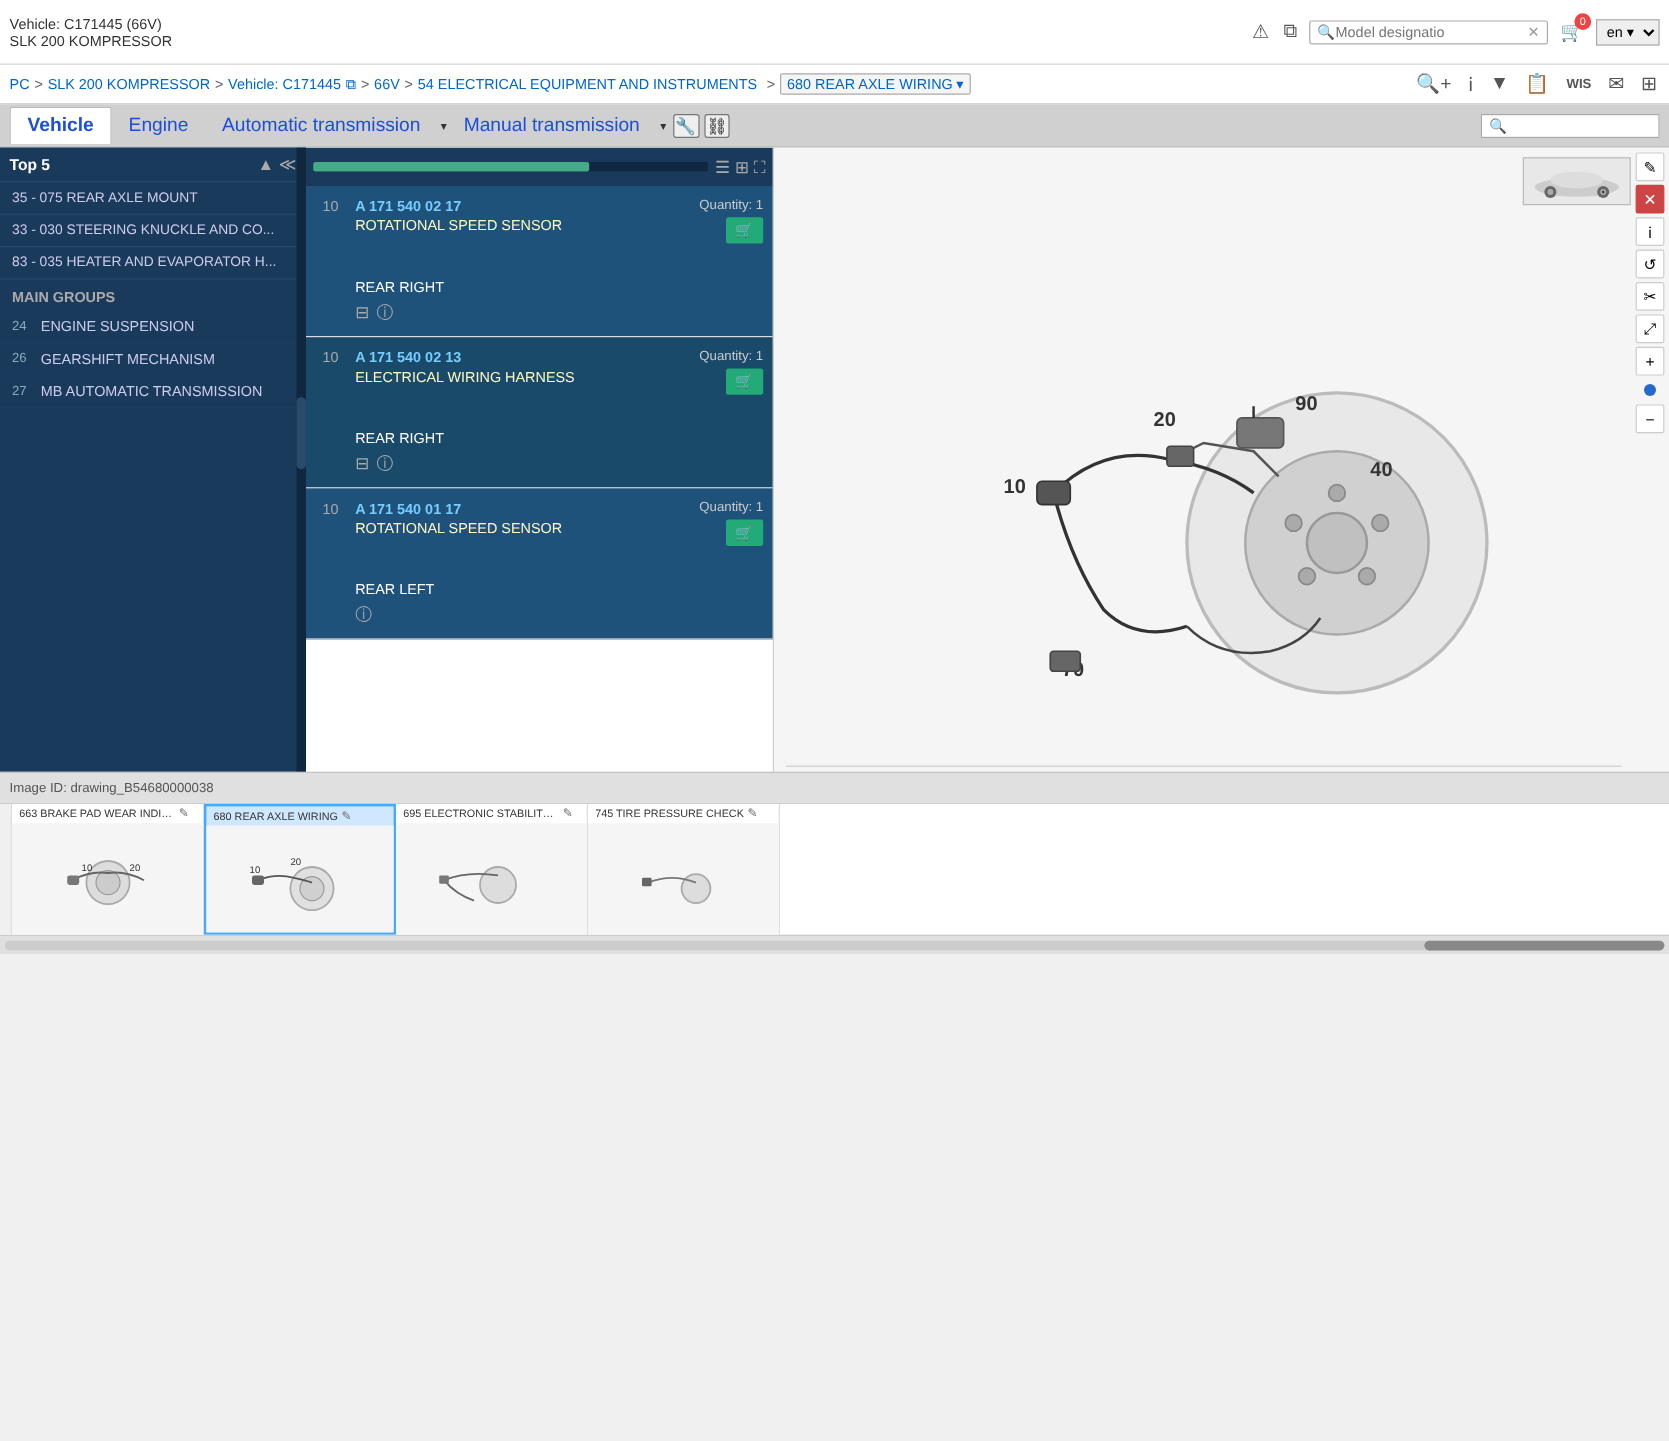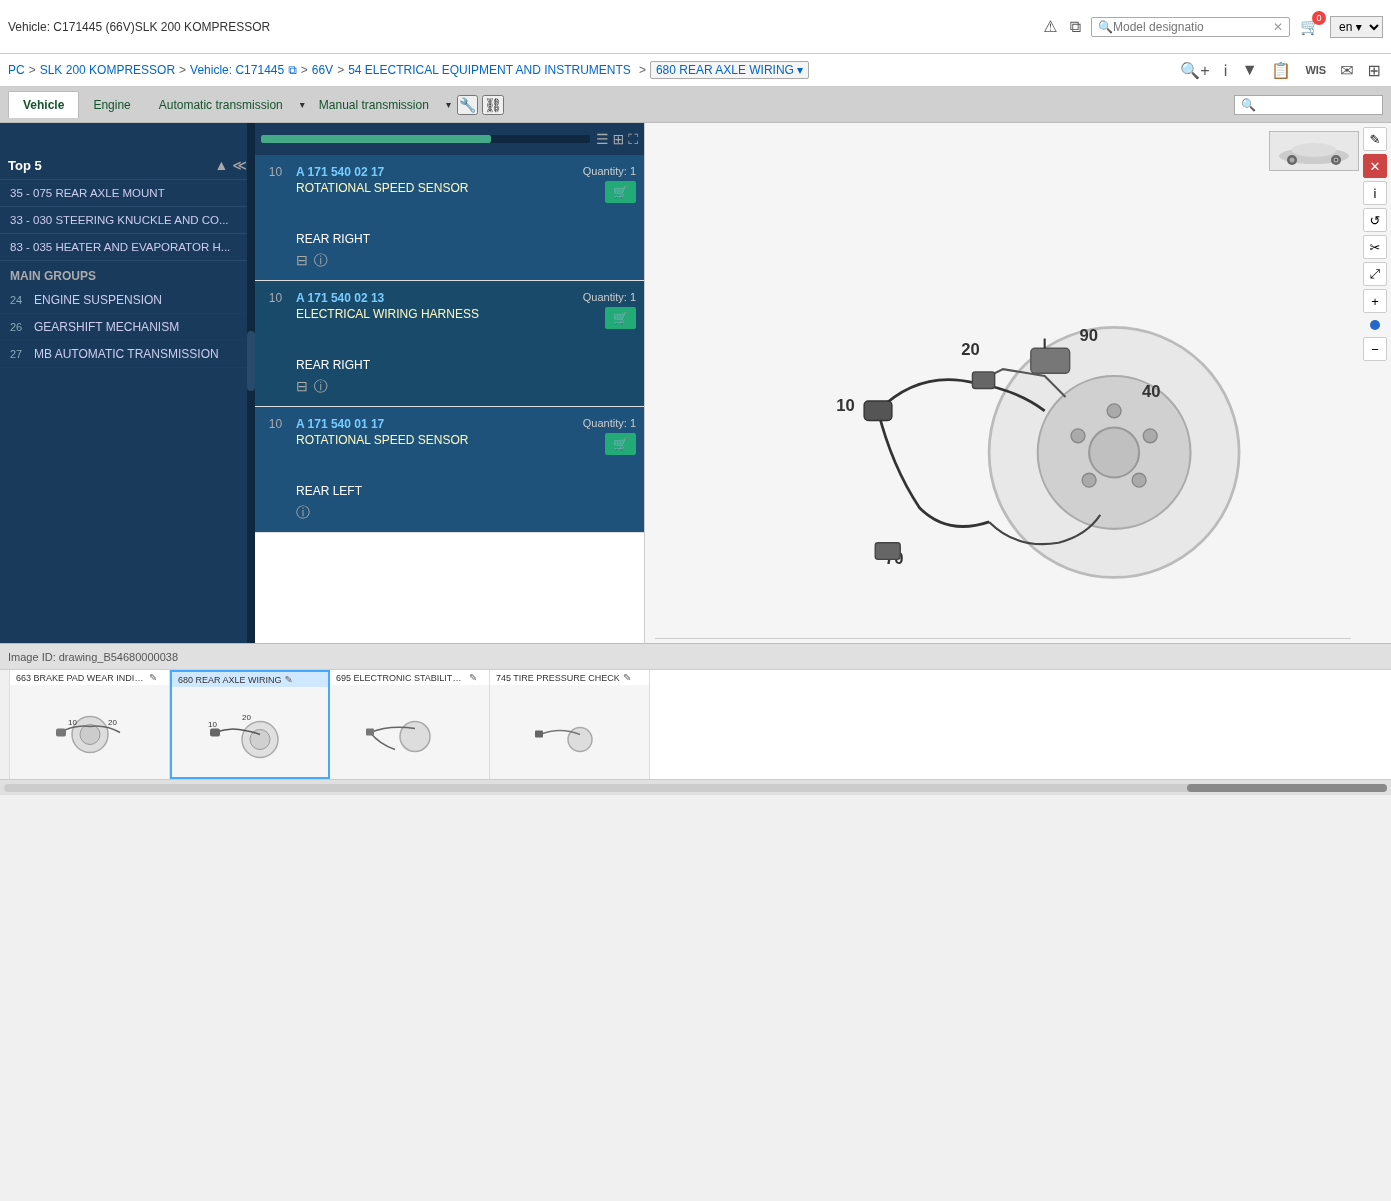--- a/index.html
+++ b/index.html
@@ -1,50 +1,50 @@
 <!DOCTYPE html>
 <html><head>
   <meta charset="utf-8">
   <style>
     * { box-sizing: border-box; margin: 0; padding: 0; }
     body { font-family: Arial, sans-serif; font-size: 12px; background: #f0f0f0; color: #333; overflow-x: hidden; }
 
     
     .header { background: #fff; border-bottom: 1px solid #ccc; padding: 4px 8px; display: flex; align-items: center; justify-content: space-between; height: 54px; }
-    .header-left { display: flex; flex-direction: row; }
+    .header-left { display: flex; flex-direction: column; }
     .header-vehicle { font-size: 12px; color: #333; }
     .header-model { font-size: 12px; color: #333; }
     .header-center { display: flex; align-items: center; gap: 8px; }
     .header-icons { display: flex; align-items: center; gap: 10px; }
     .icon-btn { cursor: pointer; color: #555; font-size: 16px; background: none; border: none; padding: 2px; }
     .search-box-header { display: flex; align-items: center; border: 1px solid #aaa; background: #fff; padding: 2px 6px; border-radius: 2px; }
     .search-box-header input { border: none; outline: none; font-size: 12px; width: 160px; }
     .lang-select { border: 1px solid #aaa; padding: 2px 4px; font-size: 12px; }
     .cart-btn { position: relative; cursor: pointer; }
     .cart-badge { position: absolute; top: -4px; right: -4px; background: #e44; color: #fff; border-radius: 50%; font-size: 9px; width: 14px; height: 14px; display: flex; align-items: center; justify-content: center; }
 
     
     .breadcrumb-bar { background: #fff; border-bottom: 1px solid #ddd; padding: 3px 8px; display: flex; align-items: center; gap: 4px; font-size: 12px; }
     .breadcrumb-bar a { color: #0066cc; text-decoration: none; cursor: pointer; }
     .breadcrumb-sep { color: #666; }
     .breadcrumb-dropdown { display: flex; align-items: center; gap: 3px; color: #0066cc; cursor: pointer; border: 1px solid #aaa; padding: 1px 5px; border-radius: 2px; background: #f5f5f5; }
 
     
     .tabs-bar { background: #d0d0d0; display: flex; align-items: center; padding: 0 8px; border-bottom: 1px solid #bbb; height: 36px; }
-    .tab { padding: 6px 14px; cursor: pointer; font-size: 12px; border: none; background: none; color: #14532d; border-radius: 2px 2px 0 0; }
+    .tab { padding: 6px 14px; cursor: pointer; font-size: 16px; border: none; background: none; color: #1d4ed8; border-radius: 2px 2px 0 0; }
     .tab.active { background: #fff; border: 1px solid #bbb; border-bottom: none; font-weight: bold; }
     .tab-icon { font-size: 14px; cursor: pointer; margin-left: 4px; }
     .tab-with-arrow { display: flex; align-items: center; }
     .tab-arrow { font-size: 10px; margin-left: 3px; }
     .tab-search { display: flex; align-items: center; margin-left: auto; border: 1px solid #aaa; background: #fff; padding: 2px 6px; }
     .tab-search input { border: none; outline: none; font-size: 12px; width: 120px; }
 
     
     .sidebar { width: 255px; background: #1a3a5c; color: #fff; overflow-y: auto; flex-shrink: 0; }
-    .sidebar-header { display: flex; align-items: center; justify-content: space-between; padding: 6px 8px; background: #1a3a5c; border-bottom: 1px solid #2a4a6c; margin-top: 28px; }
+    .sidebar-header { display: flex; align-items: center; justify-content: space-between; padding: 6px 8px; background: #1a3a5c; border-bottom: 1px solid #2a4a6c; }
     .sidebar-title { font-weight: bold; font-size: 13px; color: #fff; }
     .sidebar-controls { display: flex; gap: 4px; }
     .sidebar-ctrl { color: #aaa; cursor: pointer; font-size: 14px; }
 
     .top5-item { padding: 7px 10px; cursor: pointer; font-size: 11.5px; color: #cce; border-bottom: 1px solid #2a4a6c; }
 
     .main-group-label { padding: 8px 10px 4px; font-size: 12px; font-weight: bold; color: #aaa; text-transform: uppercase; }
     .main-group-item { display: flex; align-items: center; padding: 6px 10px; cursor: pointer; font-size: 12px; color: #cce; border-bottom: 1px solid #1e3d5e; }
     .main-group-num { width: 24px; font-size: 11px; color: #8ab; flex-shrink: 0; }
 

